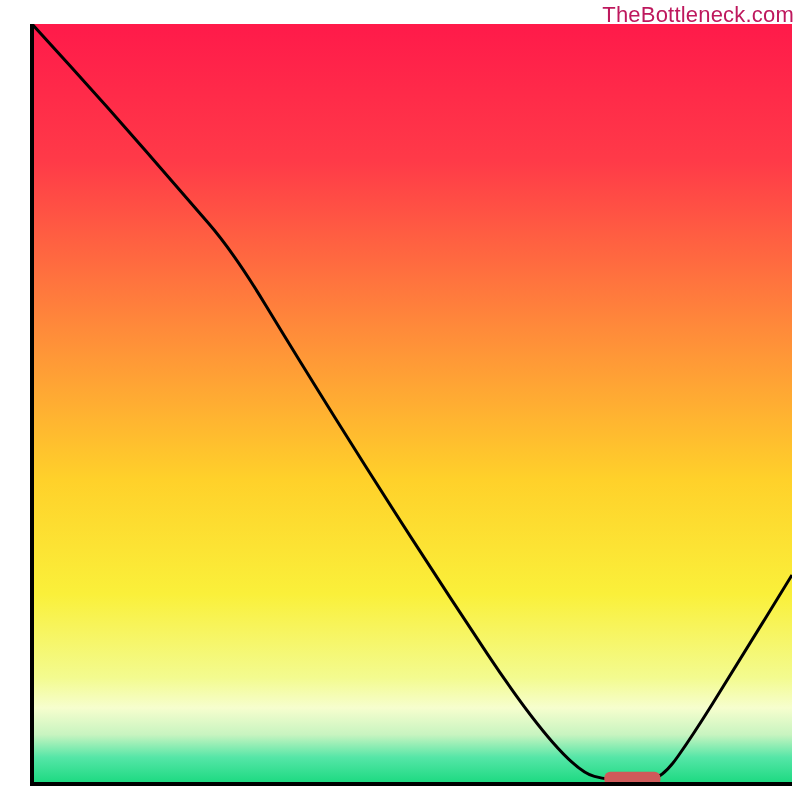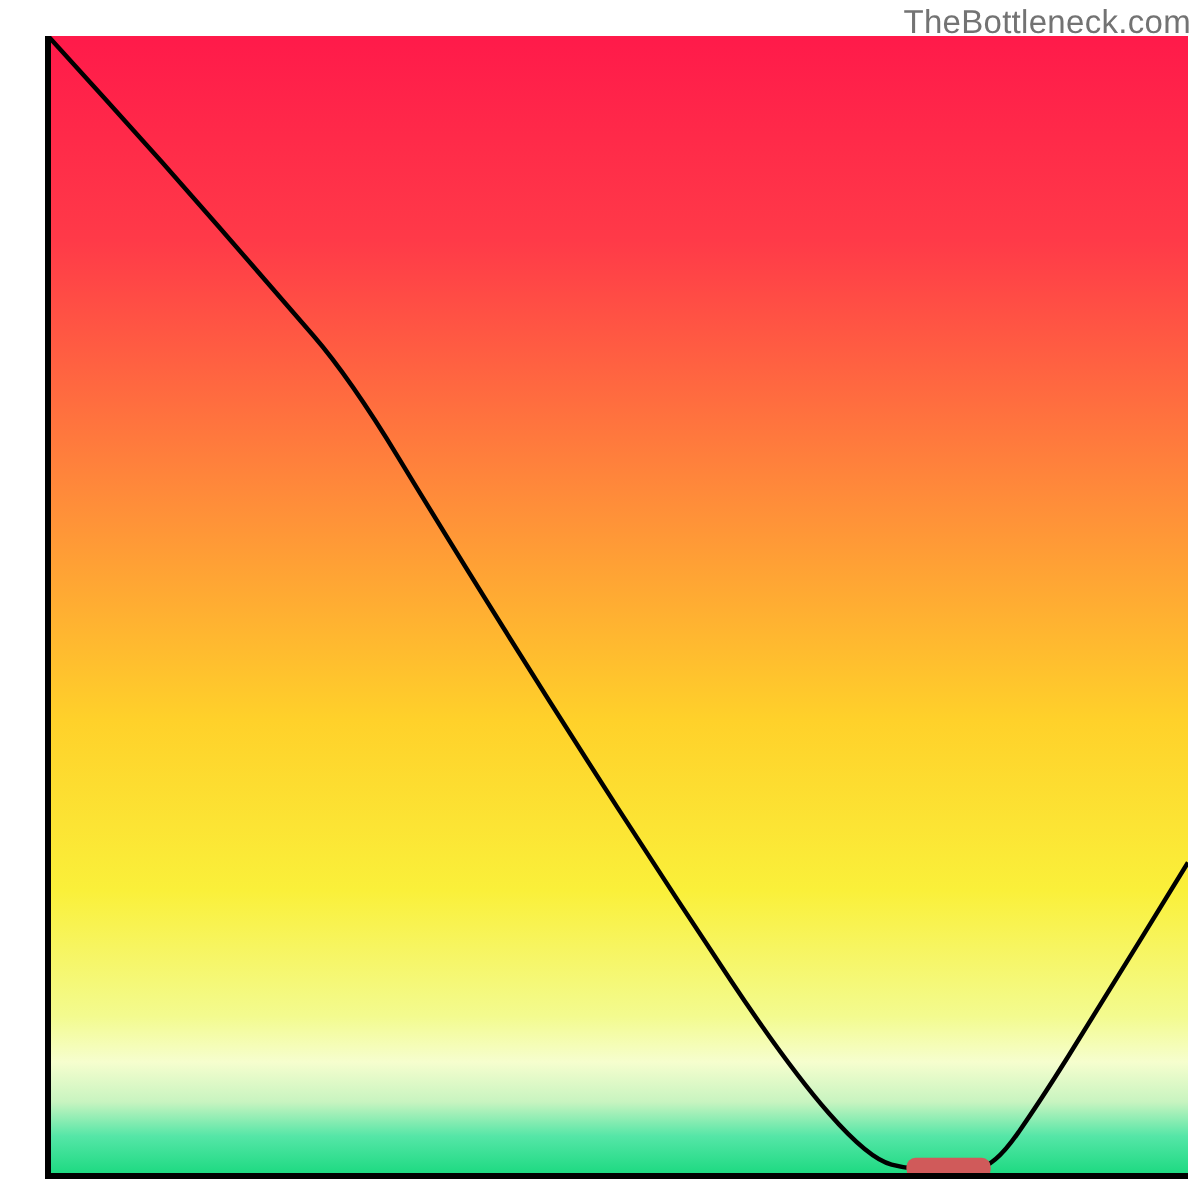--- a/index.html
+++ b/index.html
@@ -12,21 +12,21 @@
   }
   .chart-wrap {
     position: relative;
     width: 800px;
     height: 800px;
   }
   .attribution {
     position: absolute;
     top: 2px;
     right: 6px;
-    color: #737373;
+    color: #be185d;
     font-size: 22px;
     font-weight: 500;
     letter-spacing: 0.2px;
   }
   svg.plot {
     position: absolute;
     left: 0;
     top: 0;
     width: 800px;
     height: 800px;

